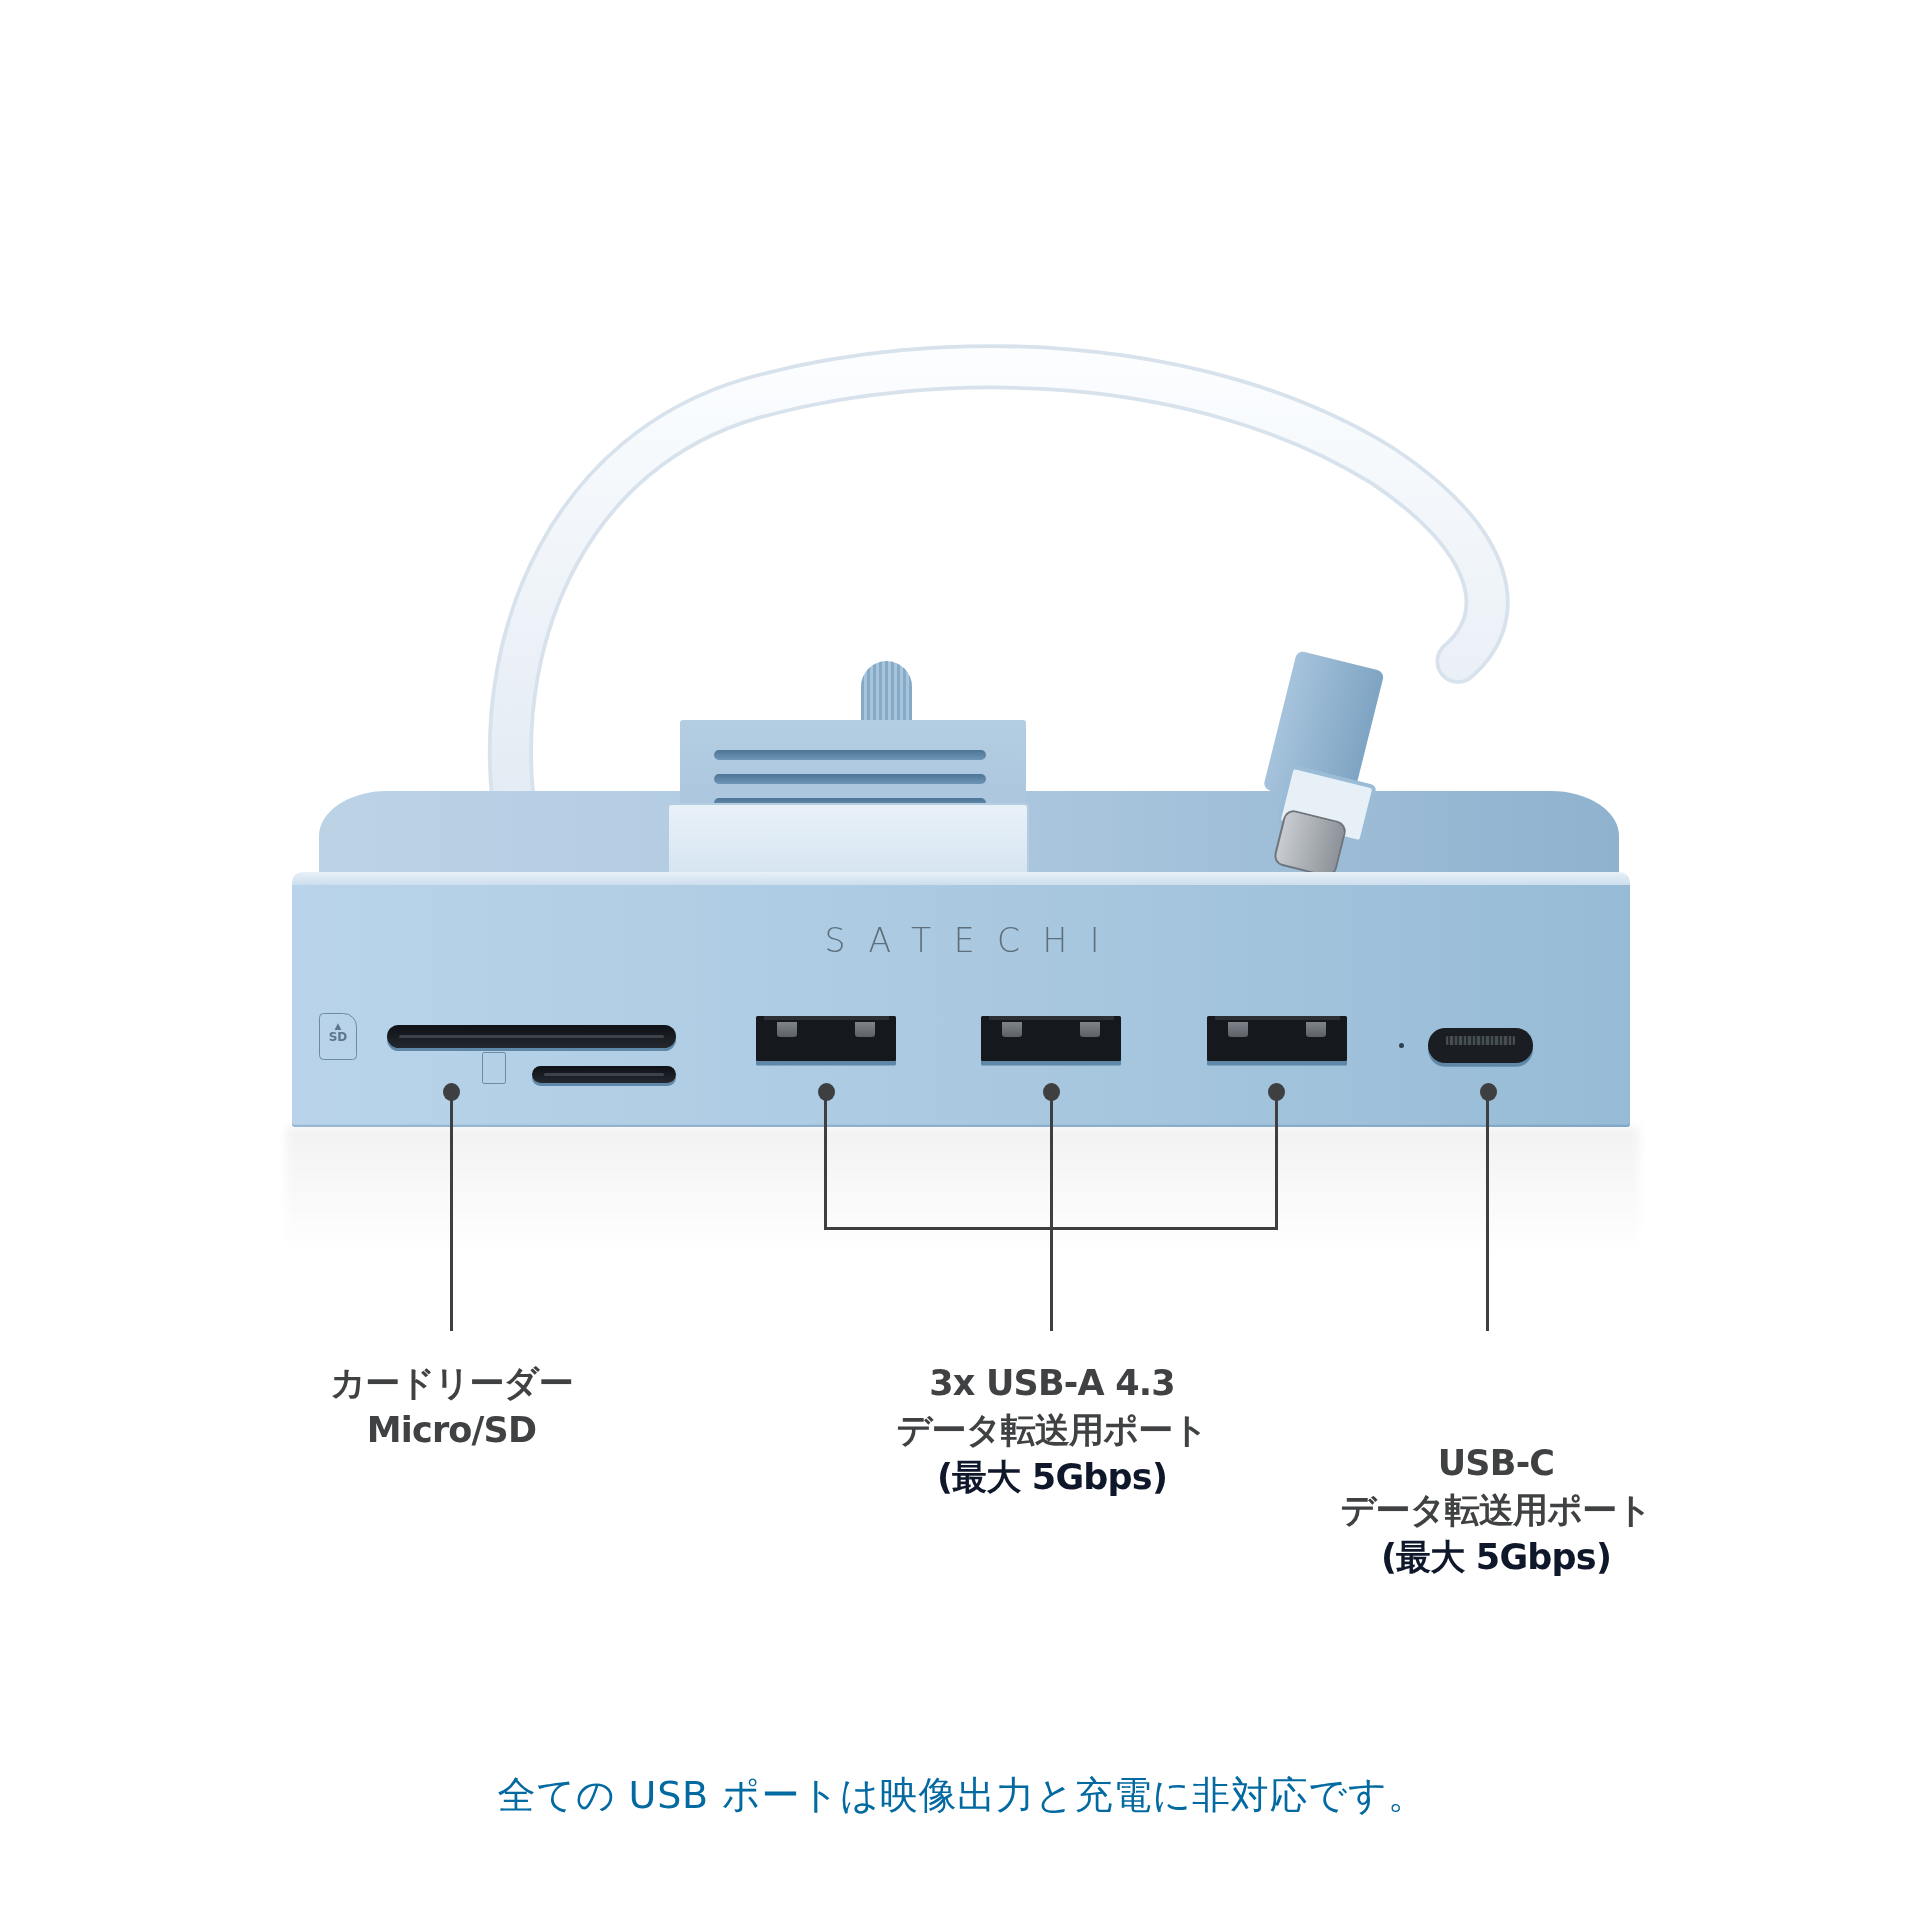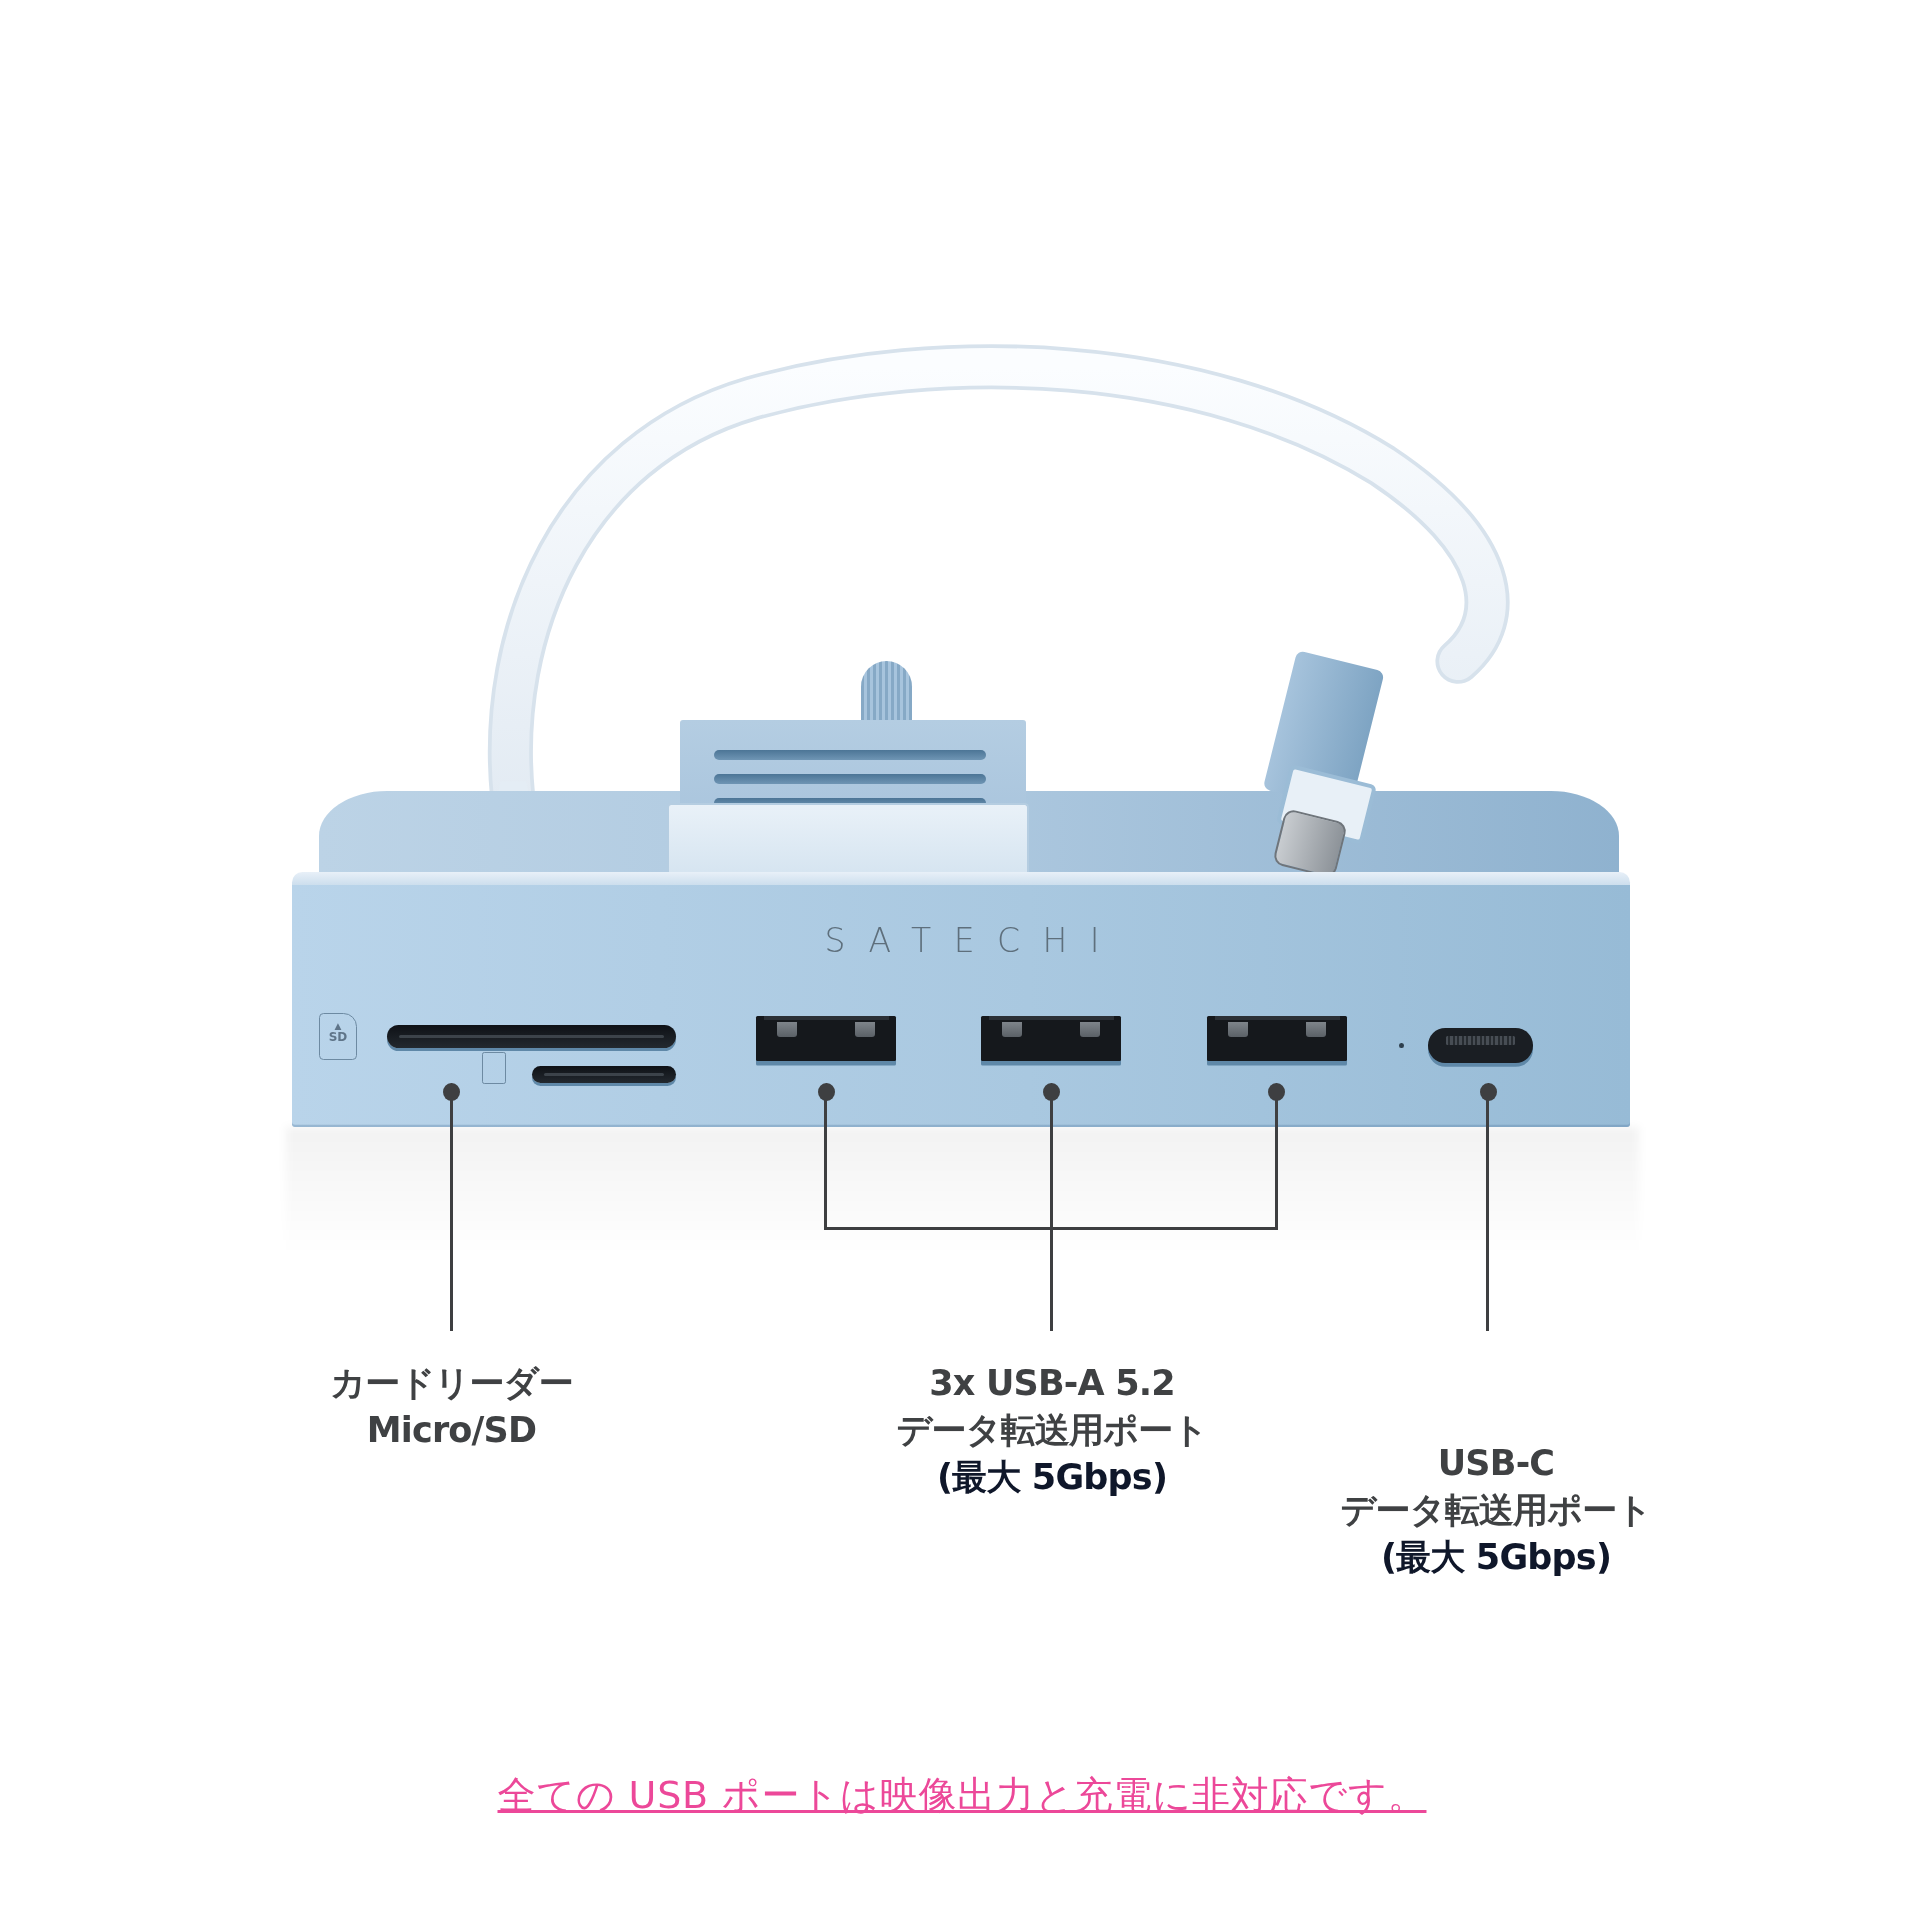--- a/index.html
+++ b/index.html
@@ -132,21 +132,21 @@
   .label {
     position: absolute; text-align: center; color: #3f4143;
     font-family: "DejaVu Sans", "Liberation Sans", sans-serif; font-weight: bold;
     font-size: 35px; line-height: 47px; letter-spacing: -0.8px;
   }
   .label .sub { color: #0f172a; display: block; }
   .label span { display: block; }
   .footnote {
     position: absolute; left: 0; width: 100%; top: 1770px; text-align: center;
     font-family: "DejaVu Sans", "Liberation Sans", sans-serif; font-size: 38px;
-    color: #ec4899; font-weight: normal; letter-spacing: 0.8px; text-decoration: underline;
+    color: #0369a1; font-weight: normal; letter-spacing: 0.8px;
   }
 </style>
 </head>
 <body>
 
 <div class="ground-shadow"></div>
 
 <svg class="cable" viewBox="0 0 2560 2559">
   <defs>
     <linearGradient id="cableGrad" x1="0" y1="0" x2="0" y2="1">
@@ -220,21 +220,21 @@
 
 <div class="dot" style="left:1480px; top:1083px;"></div>
 <div class="vline" style="left:1486px; top:1097px; height:234px;"></div>
 
 <div class="label" style="left:286px; top:1360px; width:331px;">
   <span>カードリーダー</span>
   <span>Micro/SD</span>
 </div>
 
 <div class="label" style="left:849px; top:1360px; width:406px;">
-  <span>3x USB-A 5.2</span>
+  <span>3x USB-A 4.3</span>
   <span>データ転送用ポート</span>
   <span class="sub">(最大 5Gbps)</span>
 </div>
 
 <div class="label" style="left:1293px; top:1440px; width:406px;">
   <span>USB-C</span>
   <span>データ転送用ポート</span>
   <span class="sub">(最大 5Gbps)</span>
 </div>
 

